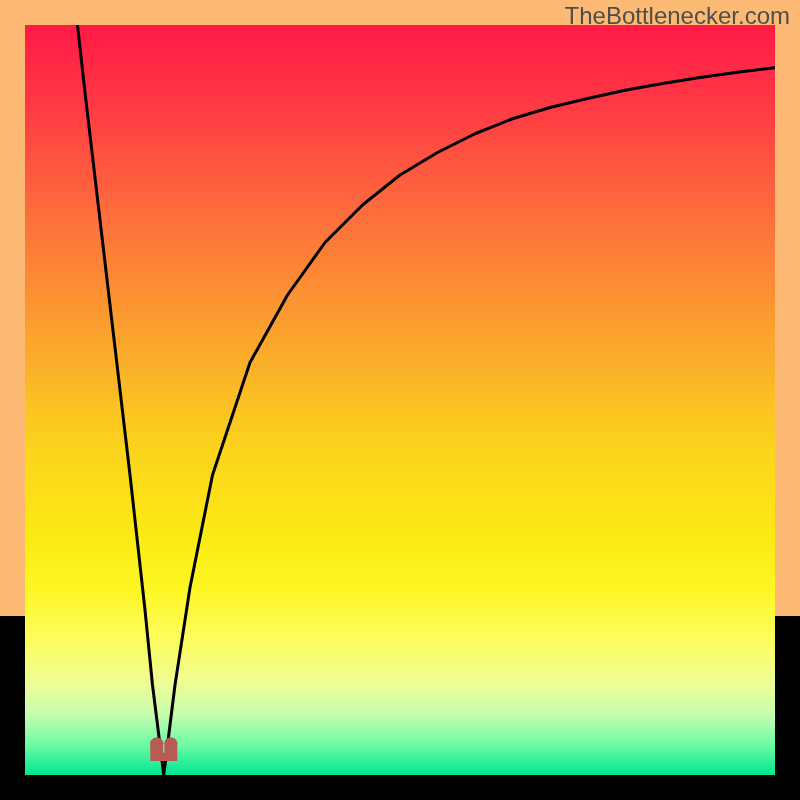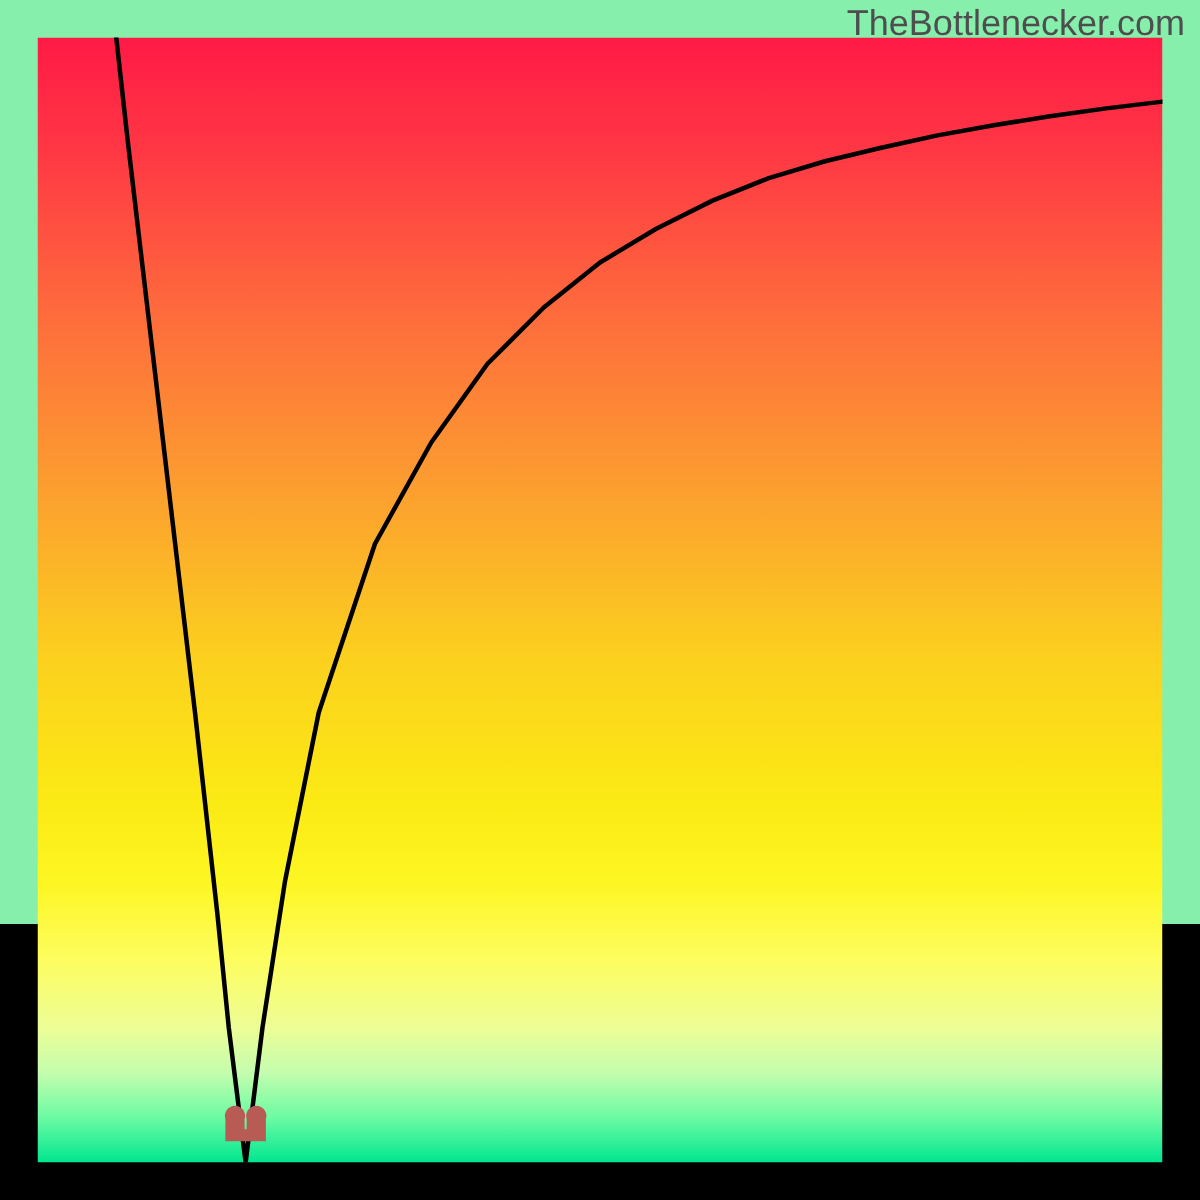--- a/index.html
+++ b/index.html
@@ -10,21 +10,21 @@
     overflow: hidden;
     background: #000;
     font-family: Arial, Helvetica, sans-serif;
   }
   .frame {
     position: absolute;
     left: 0;
     top: 0;
     width: 800px;
     height: 616px;
-    background: #86efac;
+    background: #fdba74;
   }
   .plot-area {
     position: absolute;
     
     left: 25px;
     top: 25px;
     width: 750px;
     height: 750px;
   }
   .watermark {

